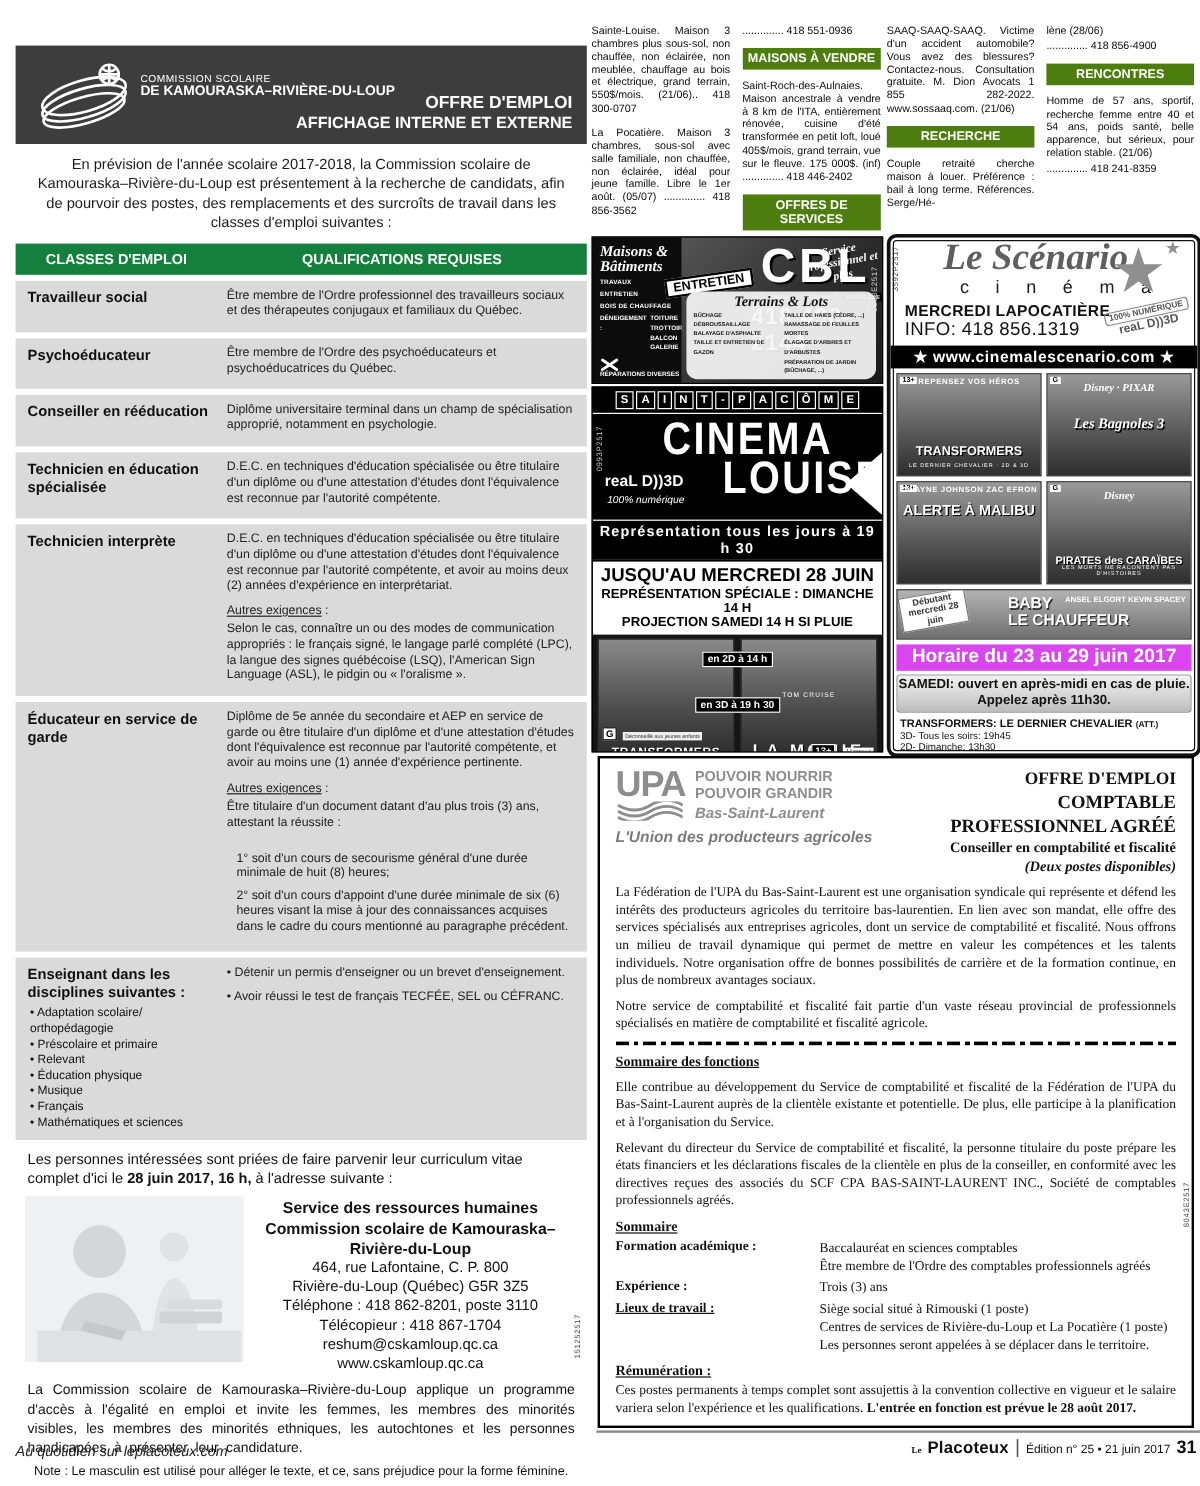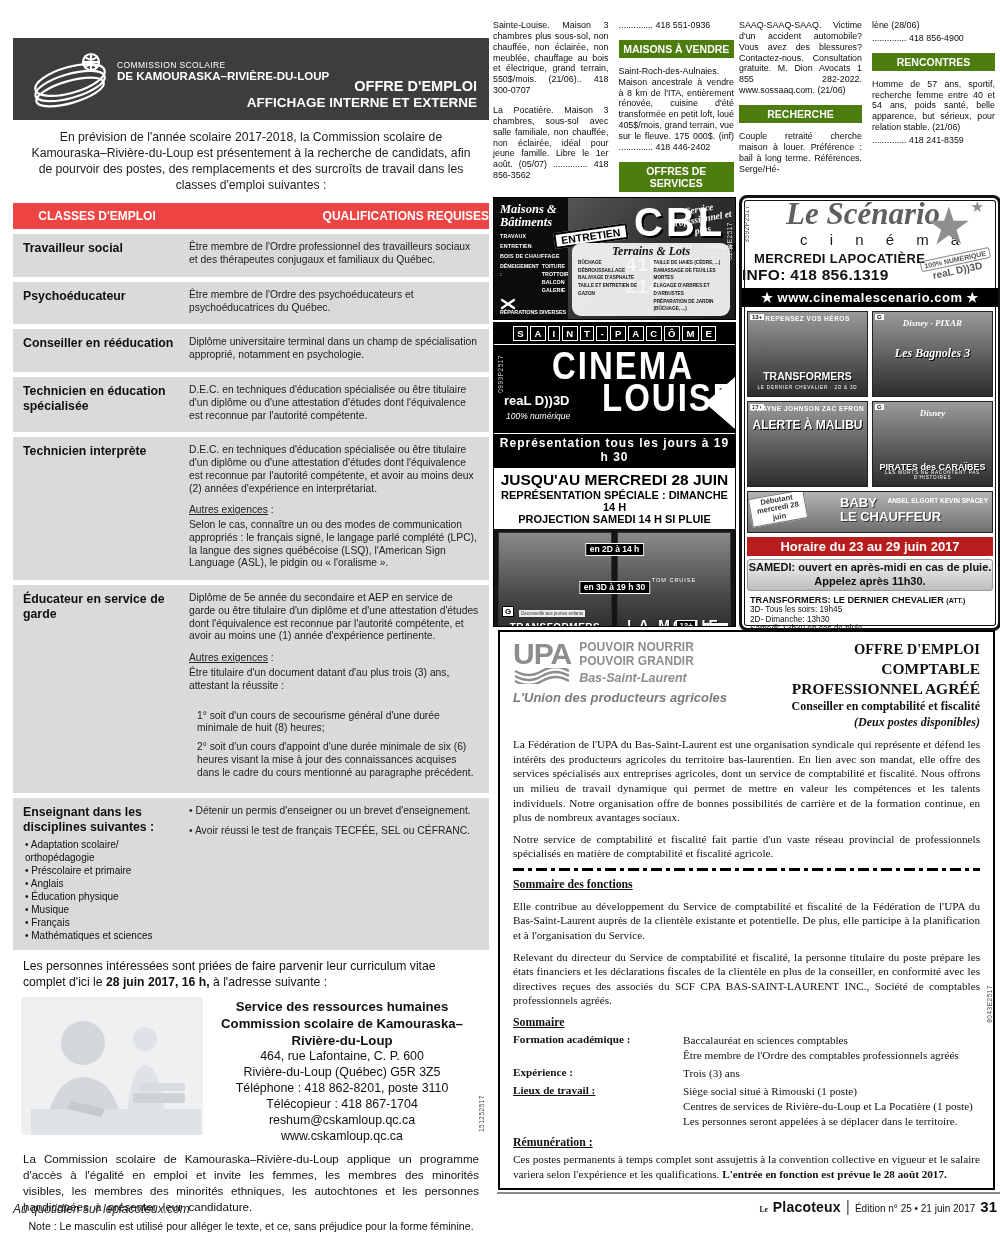--- a/index.html
+++ b/index.html
@@ -11,23 +11,23 @@
   .school{position:absolute;left:13px;top:38px;width:476px;}
   .cs-header{position:relative;background:#3d3d3d;color:#fff;height:82px;}
   .cs-logo{position:absolute;left:16px;top:12px;}
   .cs-org{position:absolute;left:104px;top:22px;line-height:1.2;}
   .cs-org .l1{font-size:8.5px;letter-spacing:.4px;}
   .cs-org .l2{font-size:11.5px;font-weight:bold;}
   .cs-titles{position:absolute;right:12px;bottom:8px;text-align:right;font-weight:bold;line-height:1.25;}
   .cs-titles .t1{font-size:14.5px;}
   .cs-titles .t2{font-size:13.5px;}
   .cs-intro{margin:9px 12px 10px;font-size:12.2px;line-height:1.32;text-align:center;color:#1c1c1c;}
-  .cs-thead{display:flex;background:#ef4444;color:#fff;font-weight:bold;font-size:12px;padding:6px 0;margin-bottom:5px;}
+  .cs-thead{display:flex;background:#15803d;color:#fff;font-weight:bold;font-size:12px;padding:6px 0;margin-bottom:5px;}
   .cs-thead .c1{width:168px;text-align:center;}
-  .cs-thead .c2{flex:1;text-align:right;}
+  .cs-thead .c2{flex:1;text-align:center;}
   .cs-row{display:flex;background:#dadada;margin-bottom:5px;padding:7px 10px 8px 10px;}
   .cs-row .rt{width:158px;font-weight:bold;font-size:12.3px;line-height:1.2;padding-right:8px;color:#101010;}
   .cs-row .rq{flex:1;font-size:10.3px;line-height:1.24;color:#222;}
   .rq p{margin:0 0 2px;}
   .autres{text-decoration:underline;display:inline-block;margin-top:7px;margin-bottom:2px;}
   ul.mini{list-style:none;margin:3px 0 0 2px;padding:0;font-weight:normal;font-size:10px;line-height:1.3;}
   ul.mini li:before{content:"• ";}
   ul.qb{list-style:none;margin:0;padding:0;}
   ul.qb li{margin-bottom:7px;}
   ul.qb li:before{content:"•  ";}
@@ -96,38 +96,38 @@
   .tag2d{top:14px;} .tag3d{top:52px;}
 
   
   .scen{position:absolute;left:739px;top:195px;width:256px;height:430px;background:#fff;border:3px solid #111;border-radius:8px;box-shadow:inset 0 0 0 2px #fff,inset 0 0 0 3px #111;overflow:hidden;}
   .sc-head{position:relative;height:90px;}
   .sc-star{position:absolute;right:26px;top:2px;font-size:52px;color:#8f8f8f;line-height:1;}
   .sc-star2{position:absolute;right:14px;top:0;font-size:15px;color:#8f8f8f;}
   .sc-brand{font-family:"Liberation Serif",serif;font-style:italic;font-weight:bold;font-size:31px;color:#5f5f5f;margin:0 0 0 44px;line-height:1.05;}
   .sc-cin{letter-spacing:9px;font-size:15px;color:#1a1a1a;margin-left:58px;}
   .sc-venue{font-weight:bold;font-size:13px;margin:3px 0 0 12px;letter-spacing:.3px;}
-  .sc-info{font-weight:bold;font-size:15.5px;letter-spacing:.3px;}
+  .sc-info{font-weight:normal;font-size:15.5px;margin-left:12px;letter-spacing:.3px;}
   .badge100{position:absolute;right:6px;top:56px;transform:rotate(-12deg);text-align:center;color:#555;}
   .badge100 .b1{border:1px solid #888;border-radius:3px;font-size:7px;font-weight:bold;padding:1px 3px;}
   .badge100 .b2{font-weight:bold;font-size:10px;}
   .sc-web{background:#000;color:#fff;font-weight:bold;text-align:center;font-size:13px;padding:2px 0;letter-spacing:.5px;}
   .sc-grid{display:grid;grid-template-columns:1fr 1fr;gap:4px;padding:4px 5px 0;}
   .sp{height:84px;border:1px solid #222;background:linear-gradient(180deg,#9a9a9a 0%,#565656 60%,#2e2e2e 100%);position:relative;color:#fff;overflow:hidden;}
   .sp .act{position:absolute;top:3px;left:0;right:0;text-align:center;font-weight:bold;font-size:6.5px;letter-spacing:.5px;}
   .sp .ti{position:absolute;bottom:14px;left:0;right:0;text-align:center;font-weight:bold;font-size:10.5px;text-shadow:1px 1px 0 #000;}
   .sp .ti.mid{top:34px;bottom:auto;font-size:12px;}
   .sp .su{position:absolute;bottom:6px;left:0;right:0;text-align:center;font-size:4.6px;letter-spacing:.8px;}
   .sp .rt{position:absolute;left:2px;top:2px;background:#fff;color:#000;font-weight:bold;font-size:6px;padding:0 2px;}
   .sp .stu{position:absolute;top:6px;left:0;right:0;text-align:center;font-family:"Liberation Serif",serif;font-style:italic;font-weight:bold;font-size:9px;}
   .sc-ban{position:relative;height:40px;margin:4px 5px 0;border:1px solid #222;background:linear-gradient(180deg,#b3b3b3,#6f6f6f);overflow:hidden;color:#fff;}
   .sc-new{position:absolute;left:2px;top:2px;background:#fff;color:#333;border:1px solid #777;font-weight:bold;font-size:7.5px;line-height:1.1;padding:1px 3px;transform:rotate(-10deg);text-align:center;}
   .sc-bt{position:absolute;left:92px;top:4px;font-weight:bold;font-size:13px;line-height:1.05;text-shadow:1px 1px 0 #333;}
   .sc-ba{position:absolute;right:4px;top:5px;font-weight:bold;font-size:6.5px;}
-  .sc-hor{background:#b91c1c;color:#fff;text-align:center;font-weight:bold;font-size:13px;padding:2px 0;margin:4px 5px 0;}
+  .sc-hor{background:#d946ef;color:#fff;text-align:center;font-weight:bold;font-size:16px;padding:2px 0;margin:4px 5px 0;}
   .sc-sat{background:linear-gradient(180deg,#f2f2f2,#bdbdbd);border:1px solid #999;border-radius:3px;text-align:center;font-weight:bold;font-size:11px;line-height:1.25;margin:3px 5px 2px;padding:1px 0;}
   .sc-list{margin:0 8px;}
   .sli{border-bottom:1px solid #666;padding:2px 0 3px;}
   .sli:last-child{border-bottom:none;}
   .sli .t{font-weight:bold;font-size:9.2px;line-height:1.15;}
   .sli .r{font-size:7px;}
   .sli .l{font-size:8.2px;line-height:1.18;}
 
   
   .upa{position:absolute;left:498px;top:630px;width:497px;height:560px;border:2px solid #000;box-sizing:border-box;padding:8px 13px 6px;font-family:"Liberation Serif",serif;font-size:11.2px;overflow:hidden;}
@@ -240,21 +240,21 @@
           <li>2° soit d'un cours d'appoint d'une durée minimale de six (6) heures visant la mise à jour des connaissances acquises dans le cadre du cours mentionné au paragraphe précédent.</li>
         </ol>
       </div>
     </div>
     <div class="cs-row">
       <div class="rt">
         <div>Enseignant dans les disciplines suivantes :</div>
         <ul class="mini">
           <li>Adaptation scolaire/ orthopédagogie</li>
           <li>Préscolaire et primaire</li>
-          <li>Anglais</li>
+          <li>Relevant</li>
           <li>Éducation physique</li>
           <li>Musique</li>
           <li>Français</li>
           <li>Mathématiques et sciences</li>
         </ul>
       </div>
       <div class="rq">
         <ul class="qb">
           <li>Détenir un permis d'enseigner ou un brevet d'enseignement.</li>
           <li>Avoir réussi le test de français TECFÉE, SEL ou CÉFRANC.</li>
@@ -274,21 +274,21 @@
           <path d="M104 138 Q108 70 124 68 Q142 70 146 138 Z" fill="#e0e3e5"></path>
           <rect x="10" y="112" width="170" height="26" fill="#dfe2e4"></rect>
           <rect x="112" y="96" width="52" height="10" rx="2" fill="#cfd3d6"></rect>
           <rect x="118" y="86" width="46" height="8" rx="2" fill="#d8dcdf"></rect>
           <path d="M50 104 l34 8 -4 8 -34 -8 Z" fill="#c4c9cc"></path>
         </svg>
       </div>
       <div class="caddr">
         <div class="b">Service des ressources humaines</div>
         <div class="b">Commission scolaire de Kamouraska–Rivière-du-Loup</div>
-        <div>464, rue Lafontaine, C. P. 600</div>
+        <div>464, rue Lafontaine, C. P. 800</div>
         <div>Rivière-du-Loup (Québec)  G5R 3Z5</div>
         <div>Téléphone : 418 862-8201, poste 3110</div>
         <div>Télécopieur : 418 867-1704</div>
         <div>reshum@cskamloup.qc.ca</div>
         <div>www.cskamloup.qc.ca</div>
       </div>
     </div>
 
     <p class="cs-equal">La Commission scolaire de Kamouraska–Rivière-du-Loup applique un programme d'accès à l'égalité en emploi et invite les femmes, les membres des minorités visibles, les membres des minorités ethniques, les autochtones et les personnes handicapées à présenter leur candidature.</p>
     <p class="cs-note">Note : Le masculin est utilisé pour alléger le texte, et ce, sans préjudice pour la forme féminine.</p>

